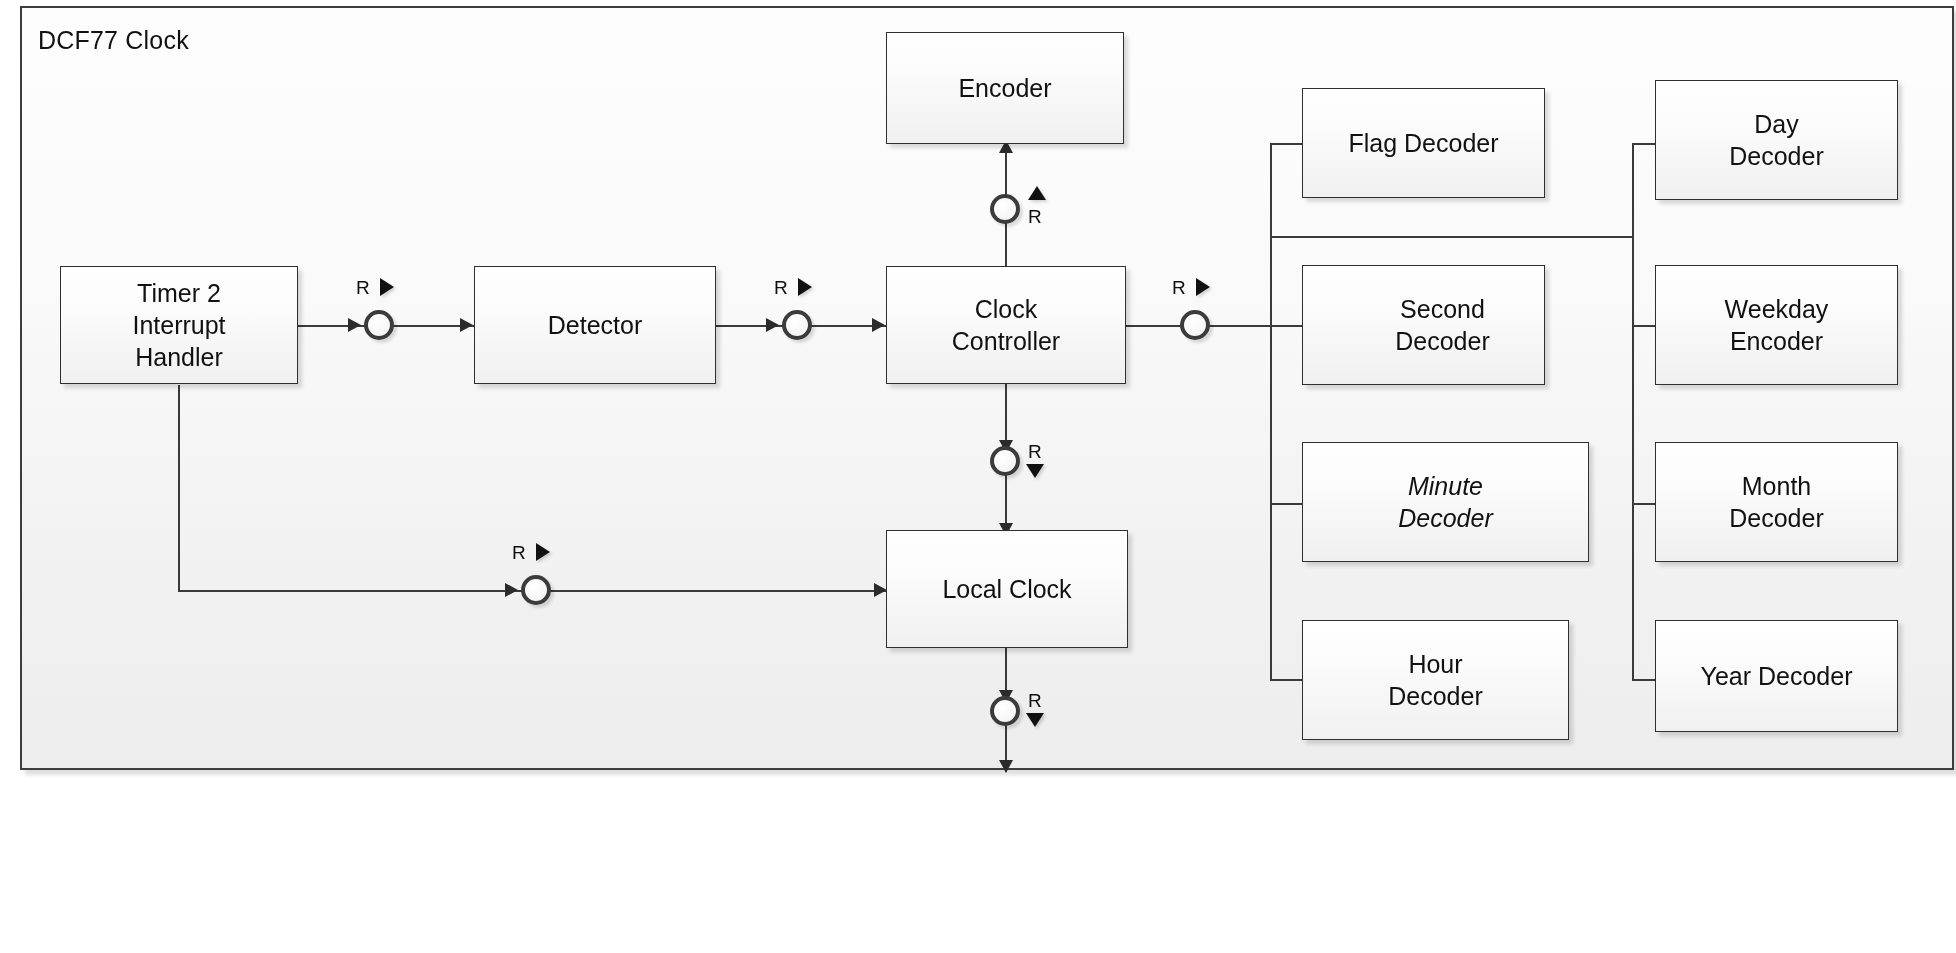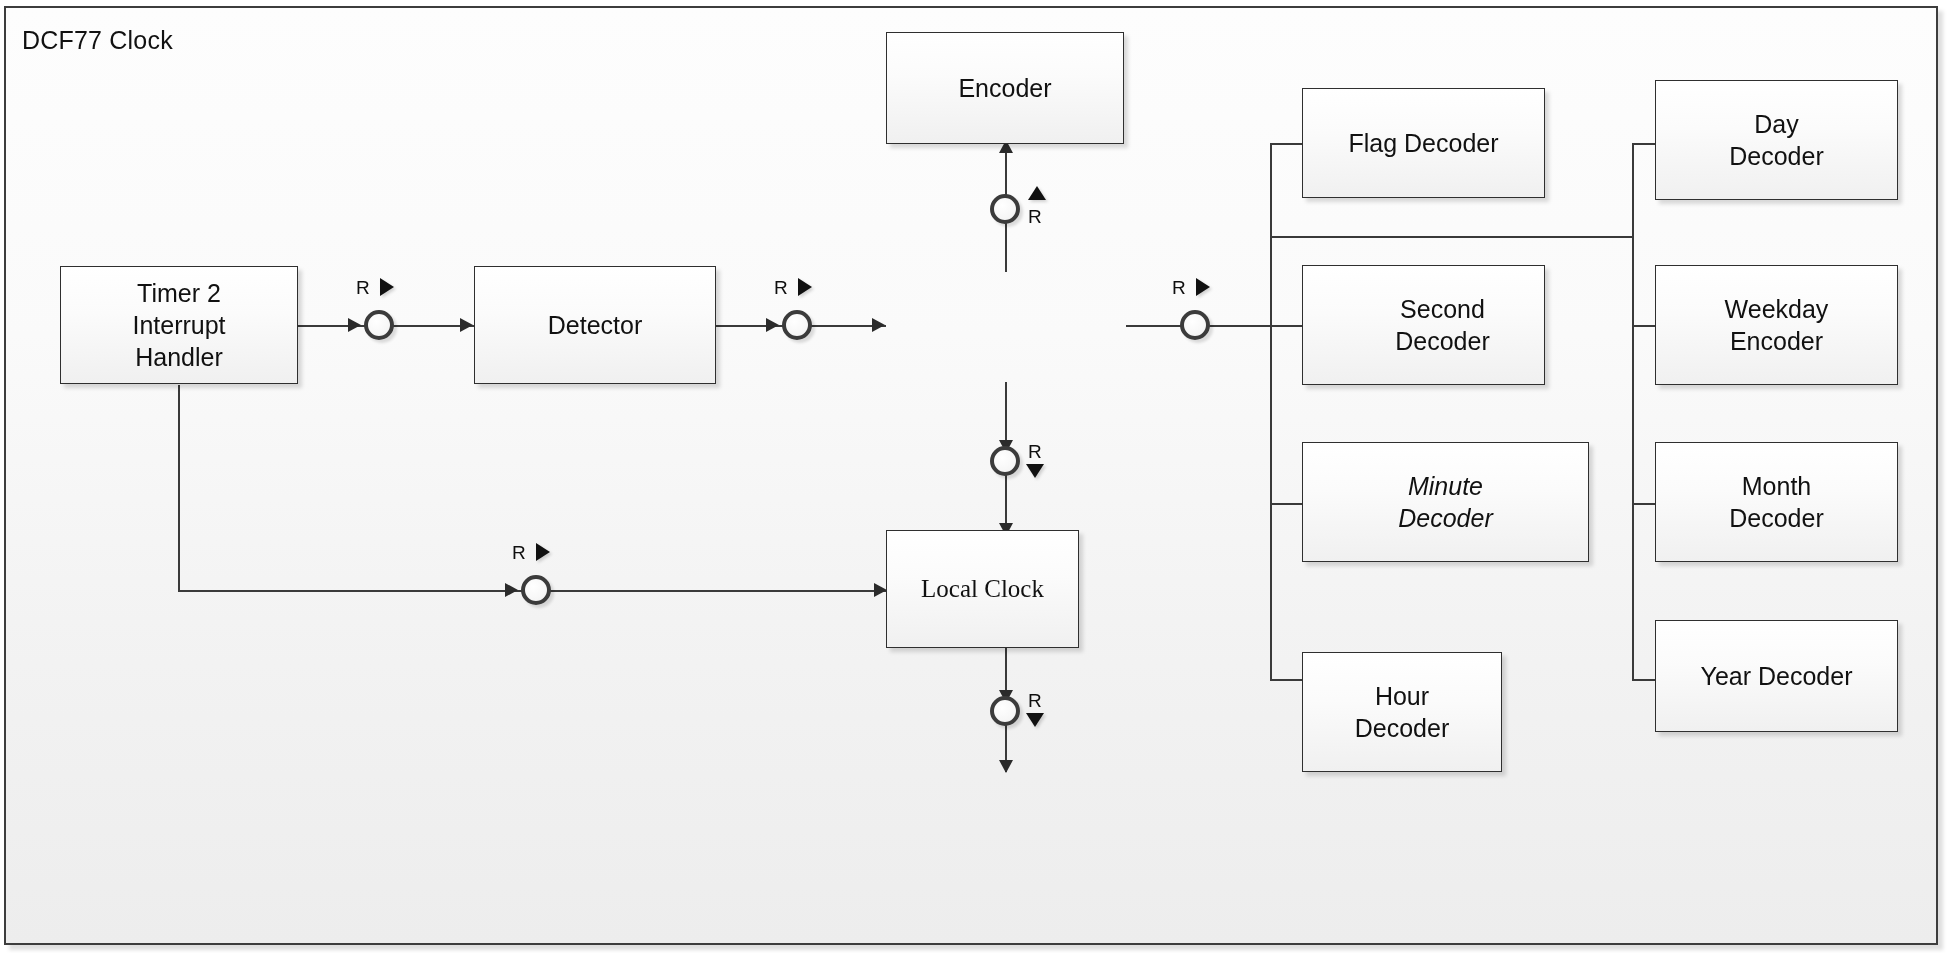--- a/index.html
+++ b/index.html
@@ -13,24 +13,24 @@
     position: relative;
     width: 1956px;
     height: 953px;
     background: #ffffff;
     overflow: hidden;
   }
 
   
   .frame {
     position: absolute;
-    left: 4px;
+    left: 20px;
     top: 6px;
     width: 1934px;
-    height: 939px;
+    height: 764px;
     box-sizing: border-box;
     border: 2px solid #3d3d3d;
     background: linear-gradient(to bottom, #fdfdfd 0%, #fafafa 35%, #f2f2f2 70%, #ededed 100%);
     box-shadow: 5px 5px 4px rgba(0,0,0,0.13);
   }
 
   .frame-title {
     position: absolute;
     left: 16px;
     top: 18px;
@@ -180,33 +180,35 @@
   <div class="line h" style="left:1632px; top:679px; width:32px;"></div>
 
   <div class="box" style="left:886px; top:32px; width:238px; height:112px;">Encoder</div>
 
   <div class="box" style="left:60px; top:266px; width:238px; height:118px;">Timer 2
 Interrupt
 Handler</div>
 
   <div class="box" style="left:474px; top:266px; width:242px; height:118px;">Detector</div>
 
-
-  <div class="box" style="left:886px; top:530px; width:193px; height:118px;font-family:Liberation Serif, serif;">Local Clock</div>
+  <div class="box" style="left:886px; top:266px; width:240px; height:118px;">Clock
+Controller</div>
+
+  <div class="box" style="left:886px; top:530px; width:242px; height:118px;">Local Clock</div>
 
 
   <div class="box" style="left:1302px; top:88px; width:243px; height:110px;">Flag Decoder</div>
 
   <div class="box" style="left:1302px; top:265px; width:243px; height:120px;padding-left:44px;">Second
 Decoder</div>
 
   <div class="box" style="left:1302px; top:442px; width:287px; height:120px;font-style:italic;">Minute
 Decoder</div>
 
-  <div class="box" style="left:1302px; top:652px; width:200px; height:120px;">Hour
+  <div class="box" style="left:1302px; top:620px; width:267px; height:120px;">Hour
 Decoder</div>
 
   <div class="box" style="left:1655px; top:80px; width:243px; height:120px;">Day
 Decoder</div>
 
   <div class="box" style="left:1655px; top:265px; width:243px; height:120px;">Weekday
 Encoder</div>
 
   <div class="box" style="left:1655px; top:442px; width:243px; height:120px;">Month
 Decoder</div>

